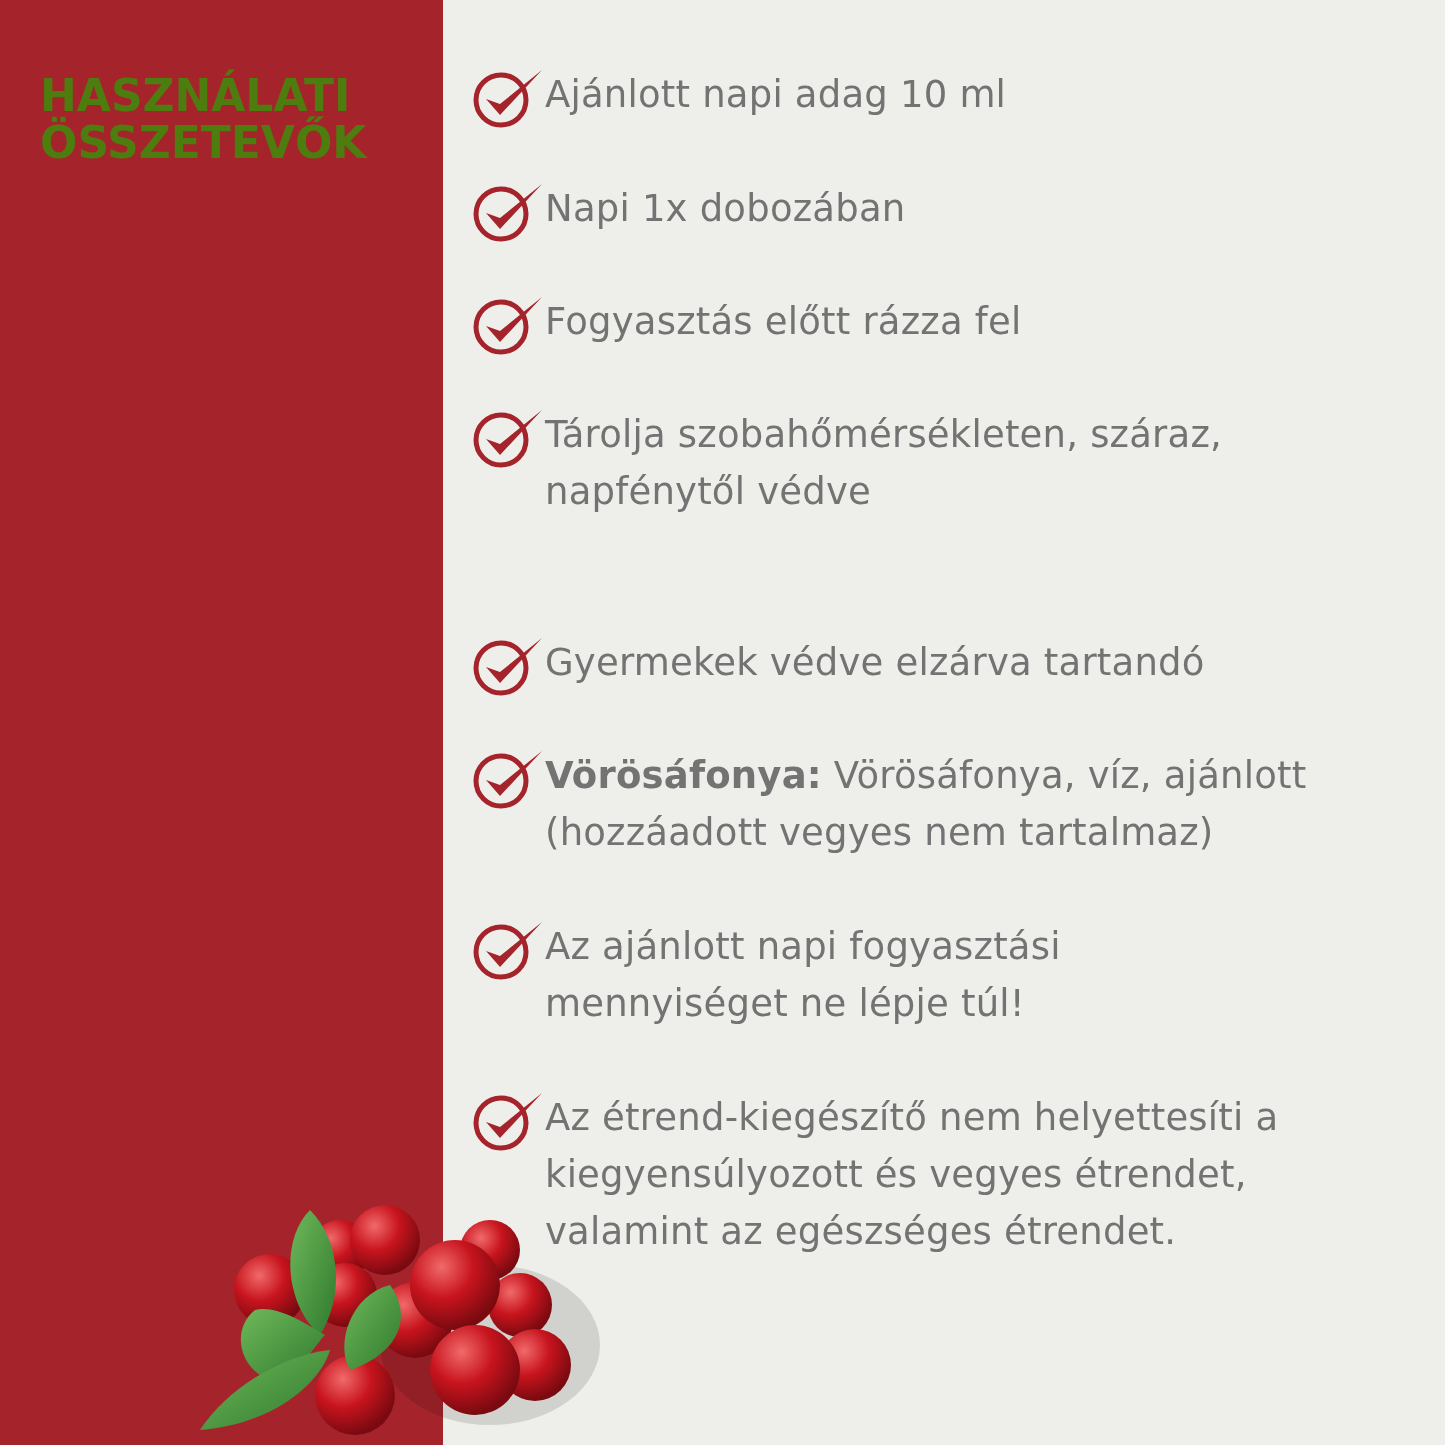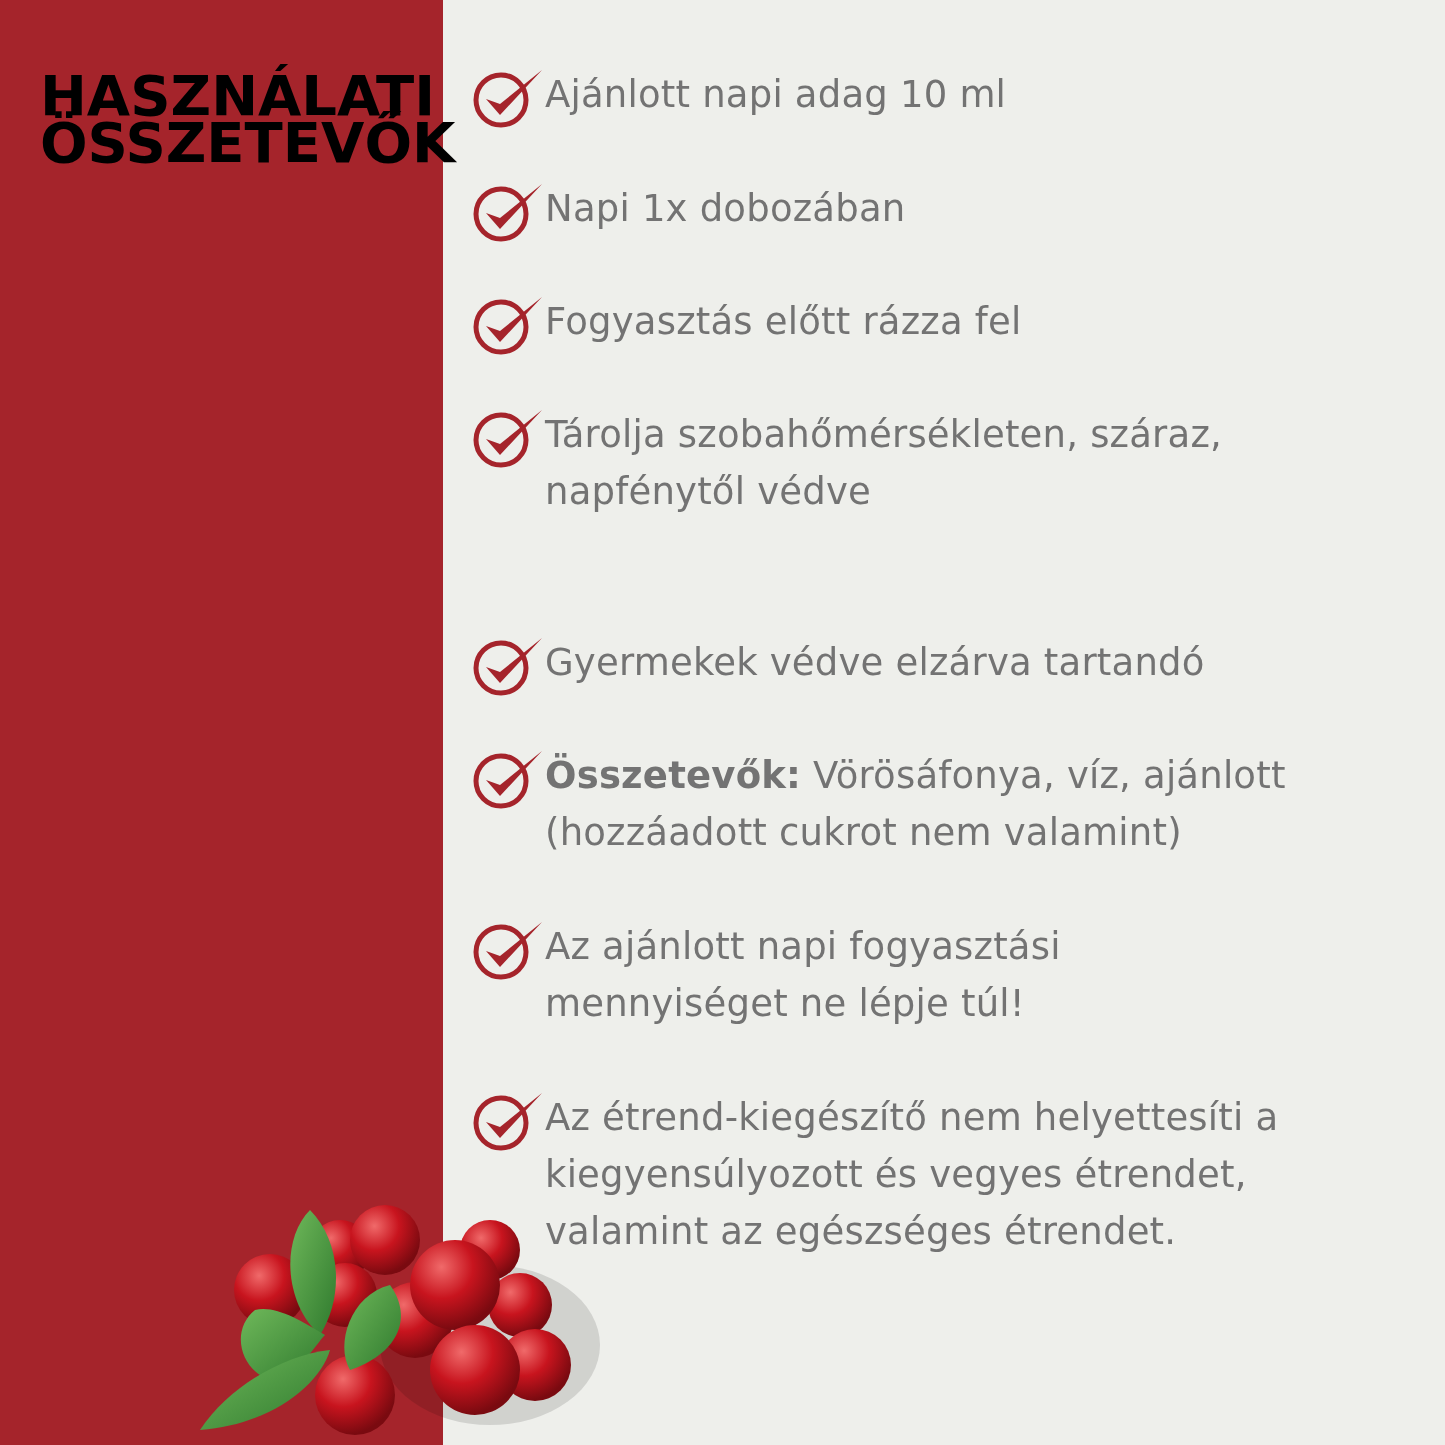--- a/index.html
+++ b/index.html
@@ -7,22 +7,22 @@
     width: 1445px; height: 1445px; position: relative; overflow: hidden;
     background: #eeefeb;
     font-family: "DejaVu Sans", sans-serif;
   }
   .left-panel {
     position: absolute; left: 0; top: 0; width: 443px; height: 1445px;
     background: #a5242b;
   }
   .title {
     position: absolute; left: 40px; top: 72px; width: 380px;
-    color: #000000; font-family: "DejaVu Sans", sans-serif; font-weight: bold;
-    font-size: 56px; line-height: 47px; letter-spacing: 0px;
+    color: #4d7c0f; font-family: "DejaVu Sans", sans-serif; font-weight: bold;
+    font-size: 44px; line-height: 47px; letter-spacing: 0px;
   }
   .title div { white-space: nowrap; }
   .list { position: absolute; left: 472px; top: 0; width: 960px; }
   .item { position: absolute; left: 0; width: 960px; }
   .check { position: absolute; left: 0; top: 0; width: 72px; height: 62px; }
   .text {
     position: absolute; left: 73px; top: 0; width: 880px;
     font-family: "DejaVu Sans", sans-serif; font-size: 37px; line-height: 57px;
     color: #737373; letter-spacing: 0.2px;
   }
@@ -91,22 +91,22 @@
       <div>Gyermekek védve elzárva tartandó</div>
     </div>
   </div>
 
   <div class="item" style="top:747px">
     <svg class="check" viewBox="0 0 72 62">
       <circle cx="29" cy="34" r="25" fill="none" stroke="#a5242b" stroke-width="5"></circle>
       <path d="M14 33 L28 49 L70 4 L28 38 Z" fill="#a5242b"></path>
     </svg>
     <div class="text">
-      <div><b>Összetevők:</b><span> Vörösáfonya, víz, ajánlott</span></div>
-      <div>(hozzáadott cukrot nem valamint)</div>
+      <div><b>Vörösáfonya:</b><span> Vörösáfonya, víz, ajánlott</span></div>
+      <div>(hozzáadott vegyes nem tartalmaz)</div>
     </div>
   </div>
 
   <div class="item" style="top:918px">
     <svg class="check" viewBox="0 0 72 62">
       <circle cx="29" cy="34" r="25" fill="none" stroke="#a5242b" stroke-width="5"></circle>
       <path d="M14 33 L28 49 L70 4 L28 38 Z" fill="#a5242b"></path>
     </svg>
     <div class="text">
       <div>Az ajánlott napi fogyasztási</div>

